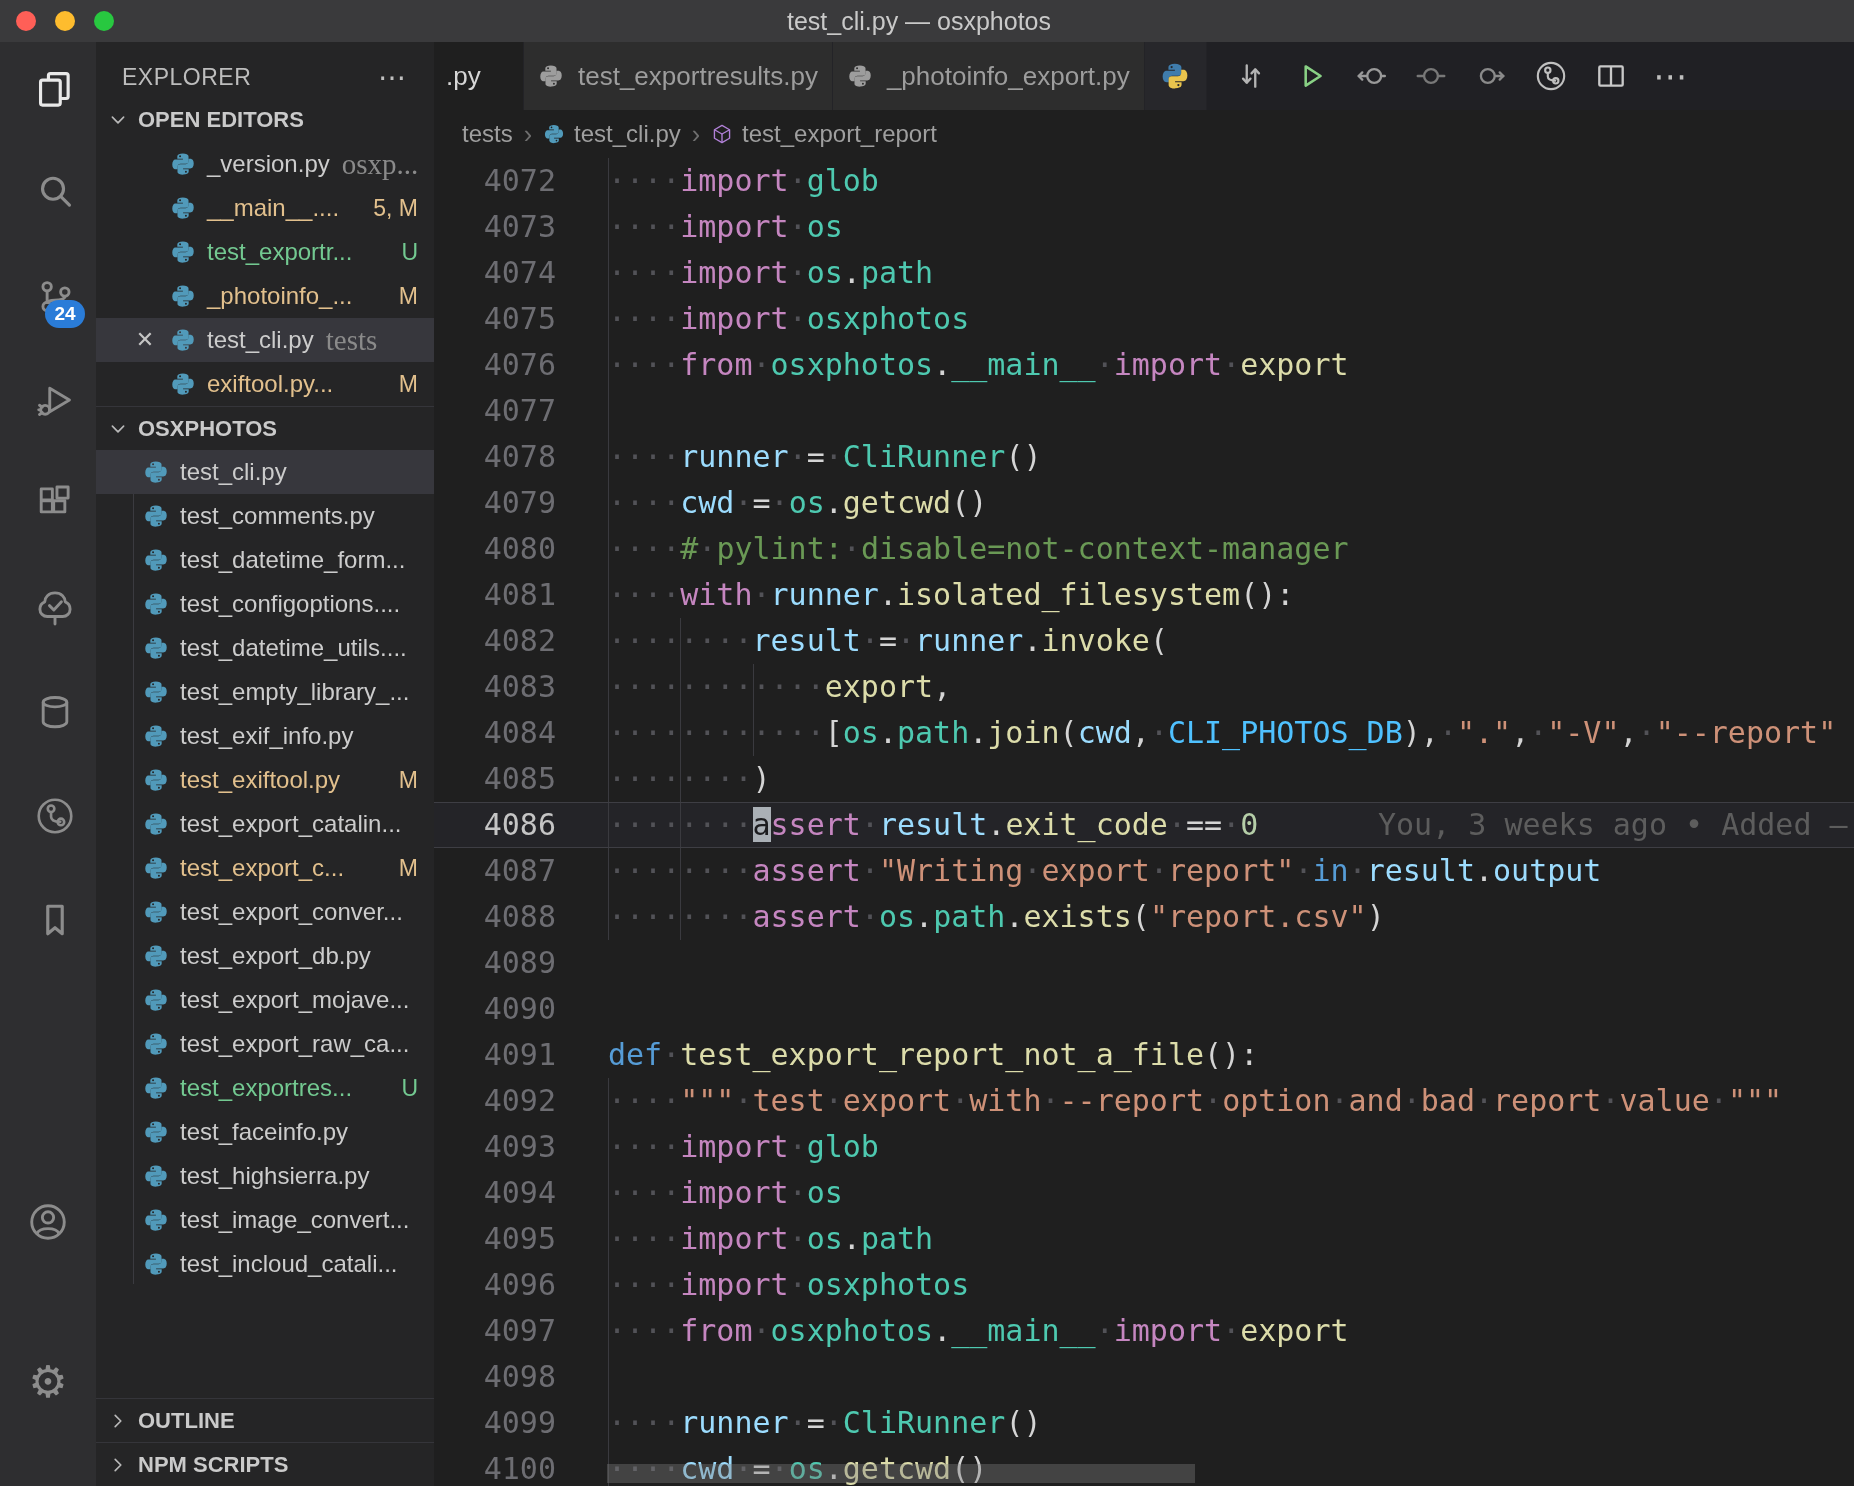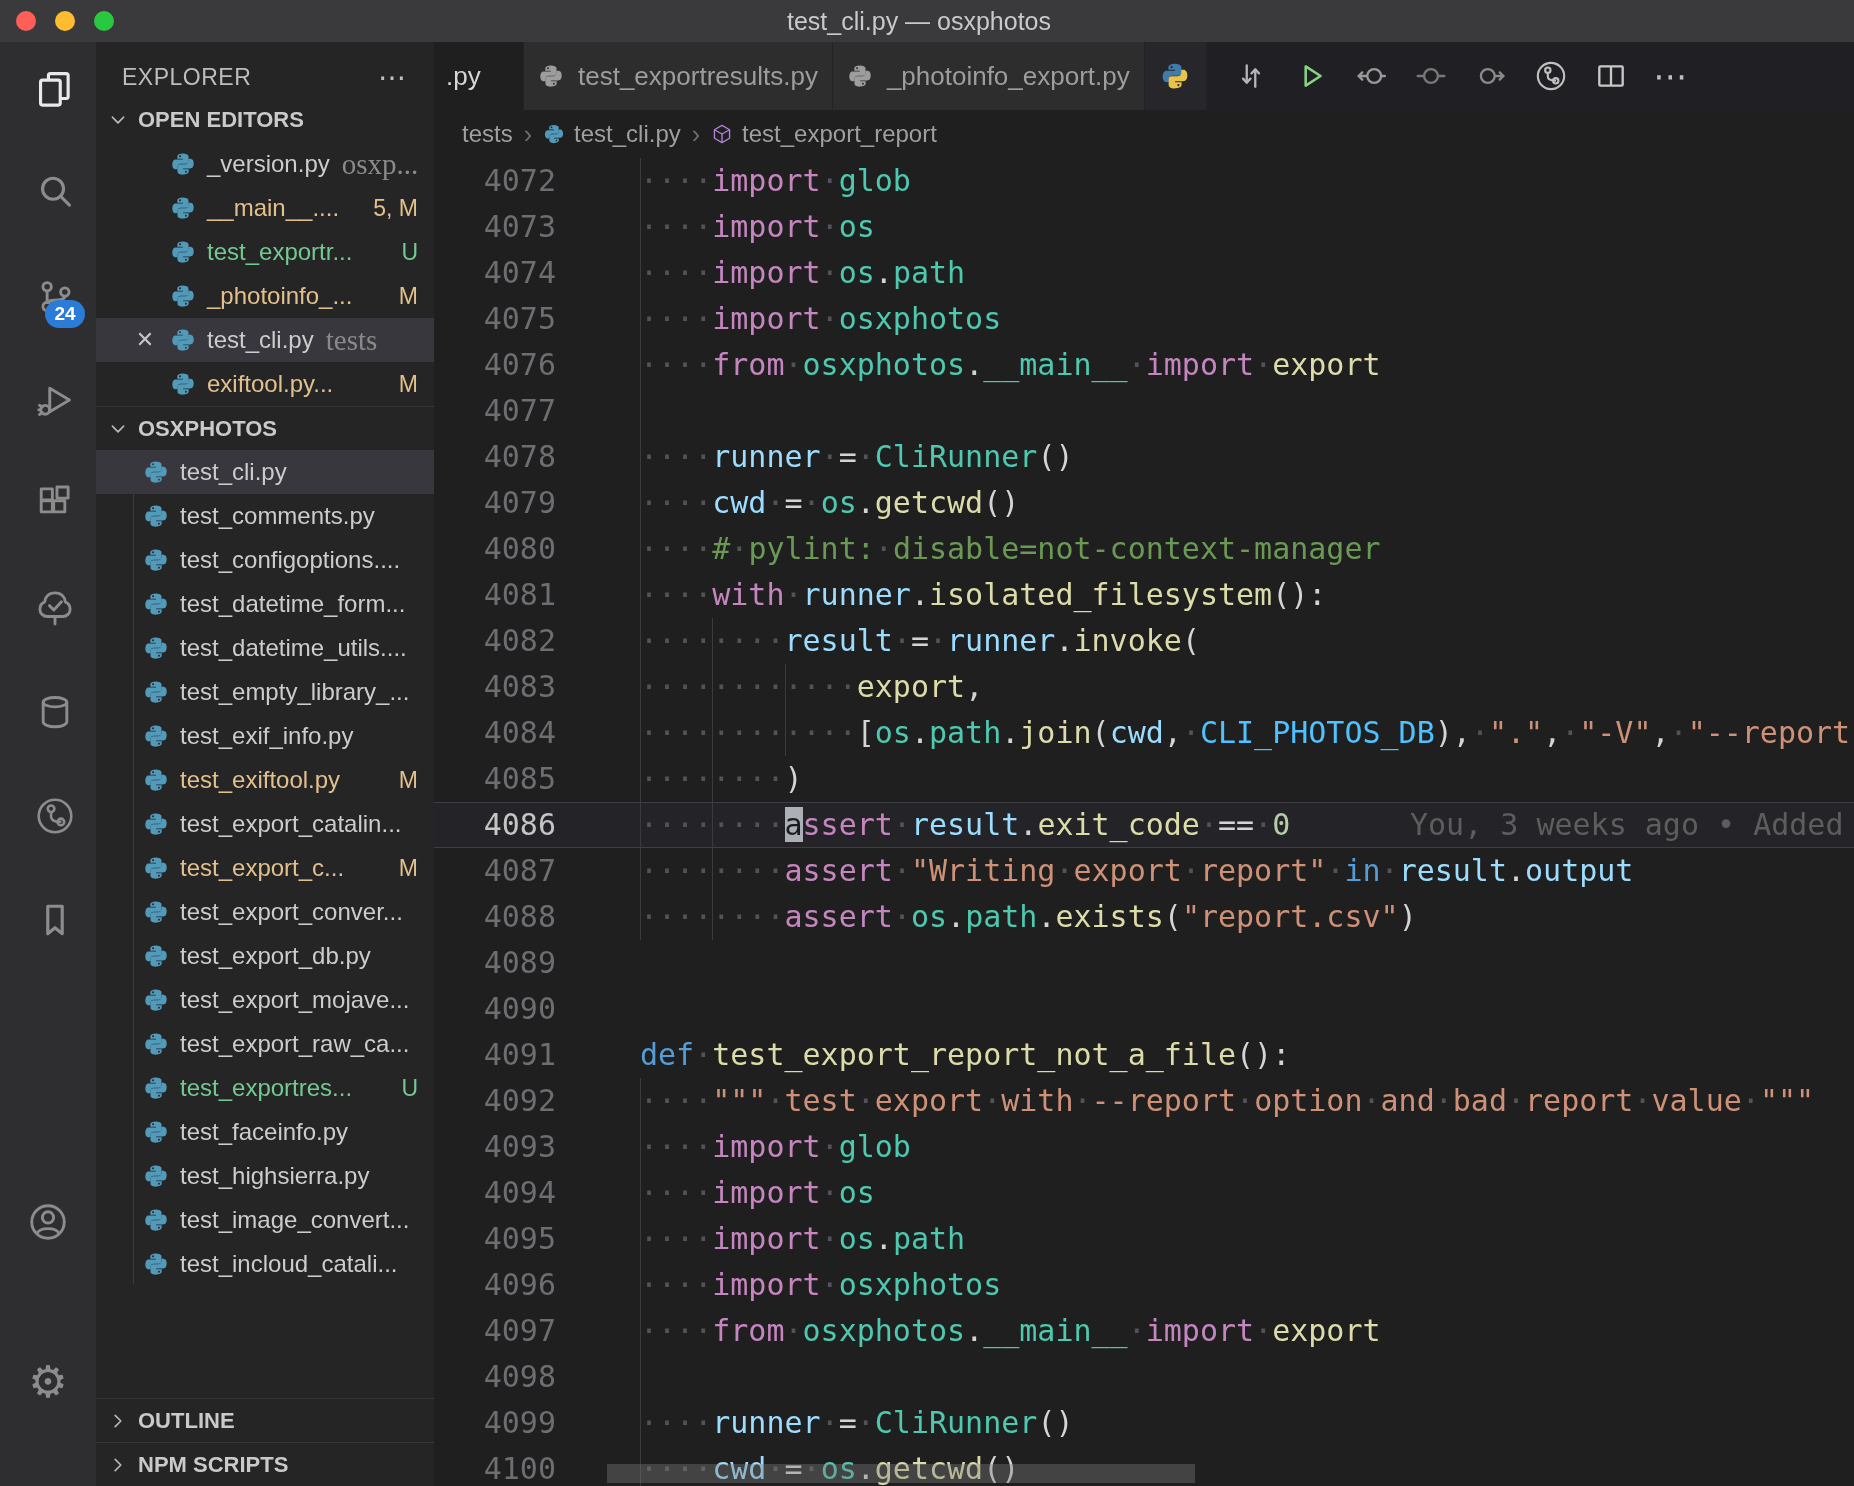--- a/index.html
+++ b/index.html
@@ -76,21 +76,21 @@
   .bc-item svg{width:22px;height:22px;}
   .bc-sep{color:#6e6e6e;font-size:25px;margin:0 11px;}
 
   
   .code-area{position:absolute;top:116px;left:0;right:0;bottom:0;overflow:hidden;
              font-family:"DejaVu Sans Mono",monospace;font-size:30px;}
   .code-line{height:46px;line-height:46px;display:flex;white-space:pre;box-sizing:border-box;}
   .code-line.current{background:#242428;border-top:1px solid #3e3e44;border-bottom:1px solid #3e3e44;line-height:44px;}
   .ln{width:122px;flex:none;text-align:right;color:#6d6d72;}
   .code-line.current .ln{color:#c5c5c5;}
-  .code-text{flex:1;margin-left:84px;position:relative;z-index:0;min-width:0;}
+  .code-text{flex:1;margin-left:52px;position:relative;z-index:0;min-width:0;}
   .guide{position:absolute;top:0;bottom:0;width:1px;background:#3a3a3f;z-index:-1;}
   .ws{color:var(--wsc);}
   .tk-k{color:var(--kw);}   .tk-b{color:var(--kwb);}  .tk-m{color:var(--mod);}
   .tk-f{color:var(--fn);}   .tk-v{color:var(--vr);}   .tk-c{color:var(--cons);}
   .tk-s{color:var(--str);}  .tk-n{color:var(--num);}  .tk-o{color:var(--op);}
   .tk-d{color:var(--com);}
   .code-text .cursor{background:#aab0b6;color:#1c1c1f;}
   .blame{position:absolute;top:0;color:var(--blame);white-space:pre;}
   .hscrollbar{position:absolute;left:607px;top:1464px;width:588px;height:19px;
               background:rgba(125,125,125,.38);}
@@ -345,27 +345,27 @@
         <div class="row tree-row">
           <svg viewBox="0 0 32 32" class="file-ic">
             <use href="#i-python"></use>
           </svg>
           <span class="lbl">test_comments.py</span>
         </div>
         <div class="row tree-row">
           <svg viewBox="0 0 32 32" class="file-ic">
             <use href="#i-python"></use>
           </svg>
+          <span class="lbl">test_datetime_form...</span>
+        </div>
+        <div class="row tree-row">
+          <svg viewBox="0 0 32 32" class="file-ic">
+            <use href="#i-python"></use>
+          </svg>
           <span class="lbl">test_configoptions....</span>
-        </div>
-        <div class="row tree-row">
-          <svg viewBox="0 0 32 32" class="file-ic">
-            <use href="#i-python"></use>
-          </svg>
-          <span class="lbl">test_datetime_form...</span>
         </div>
         <div class="row tree-row">
           <svg viewBox="0 0 32 32" class="file-ic">
             <use href="#i-python"></use>
           </svg>
           <span class="lbl">test_datetime_utils....</span>
         </div>
         <div class="row tree-row">
           <svg viewBox="0 0 32 32" class="file-ic">
             <use href="#i-python"></use>

